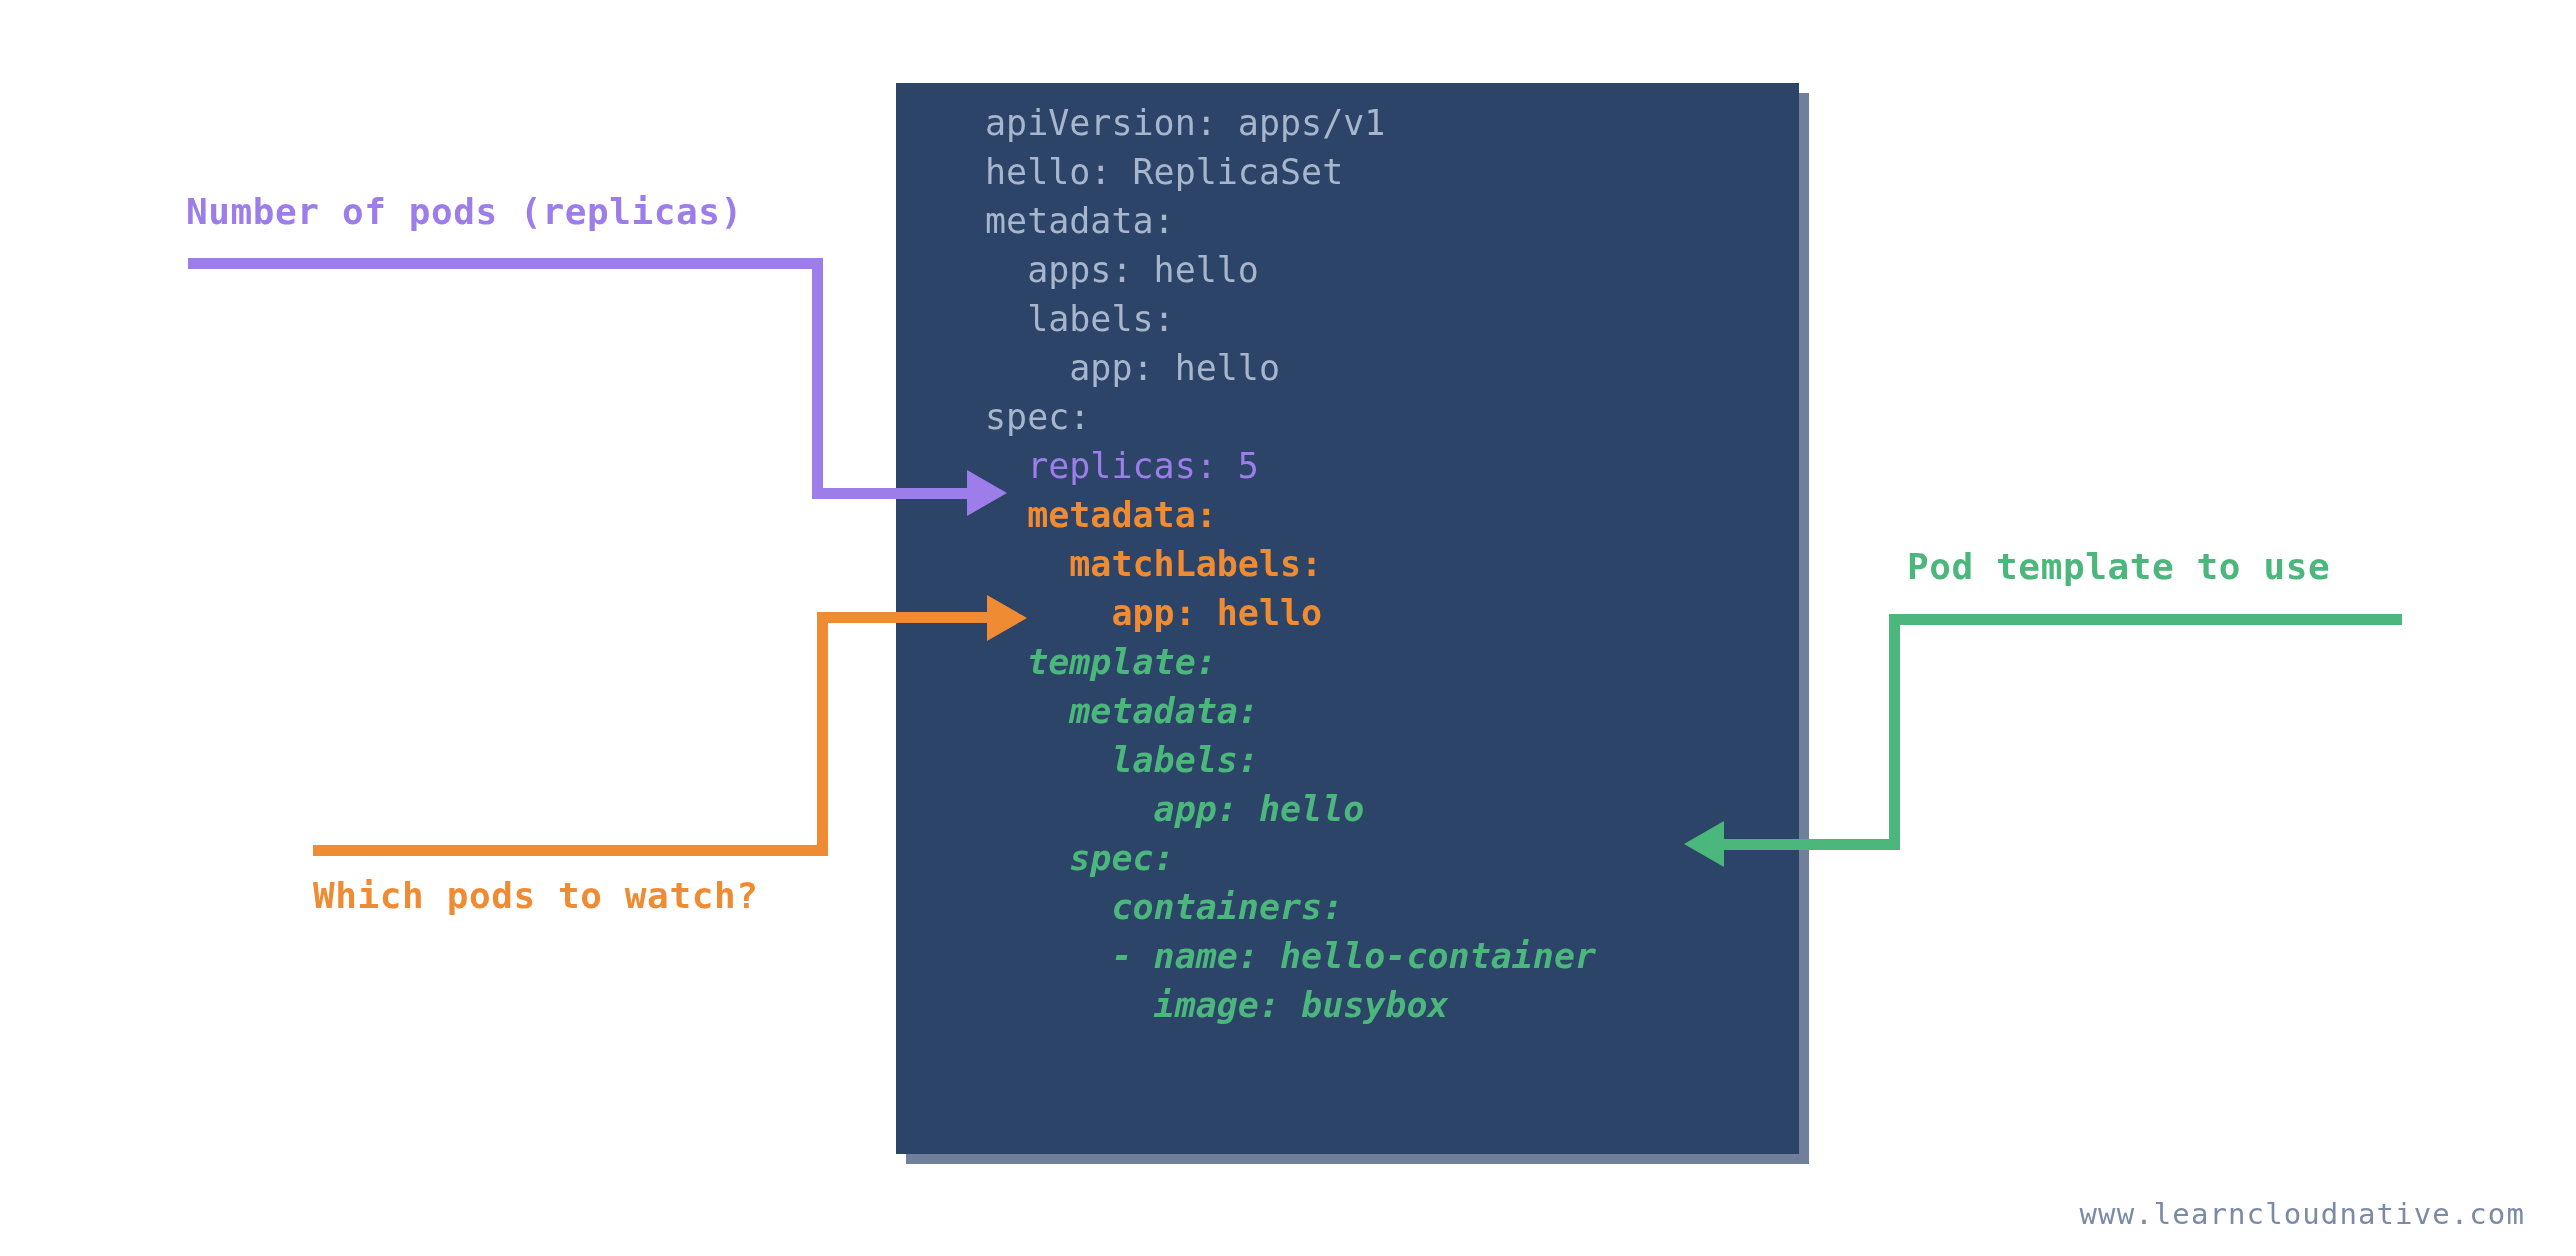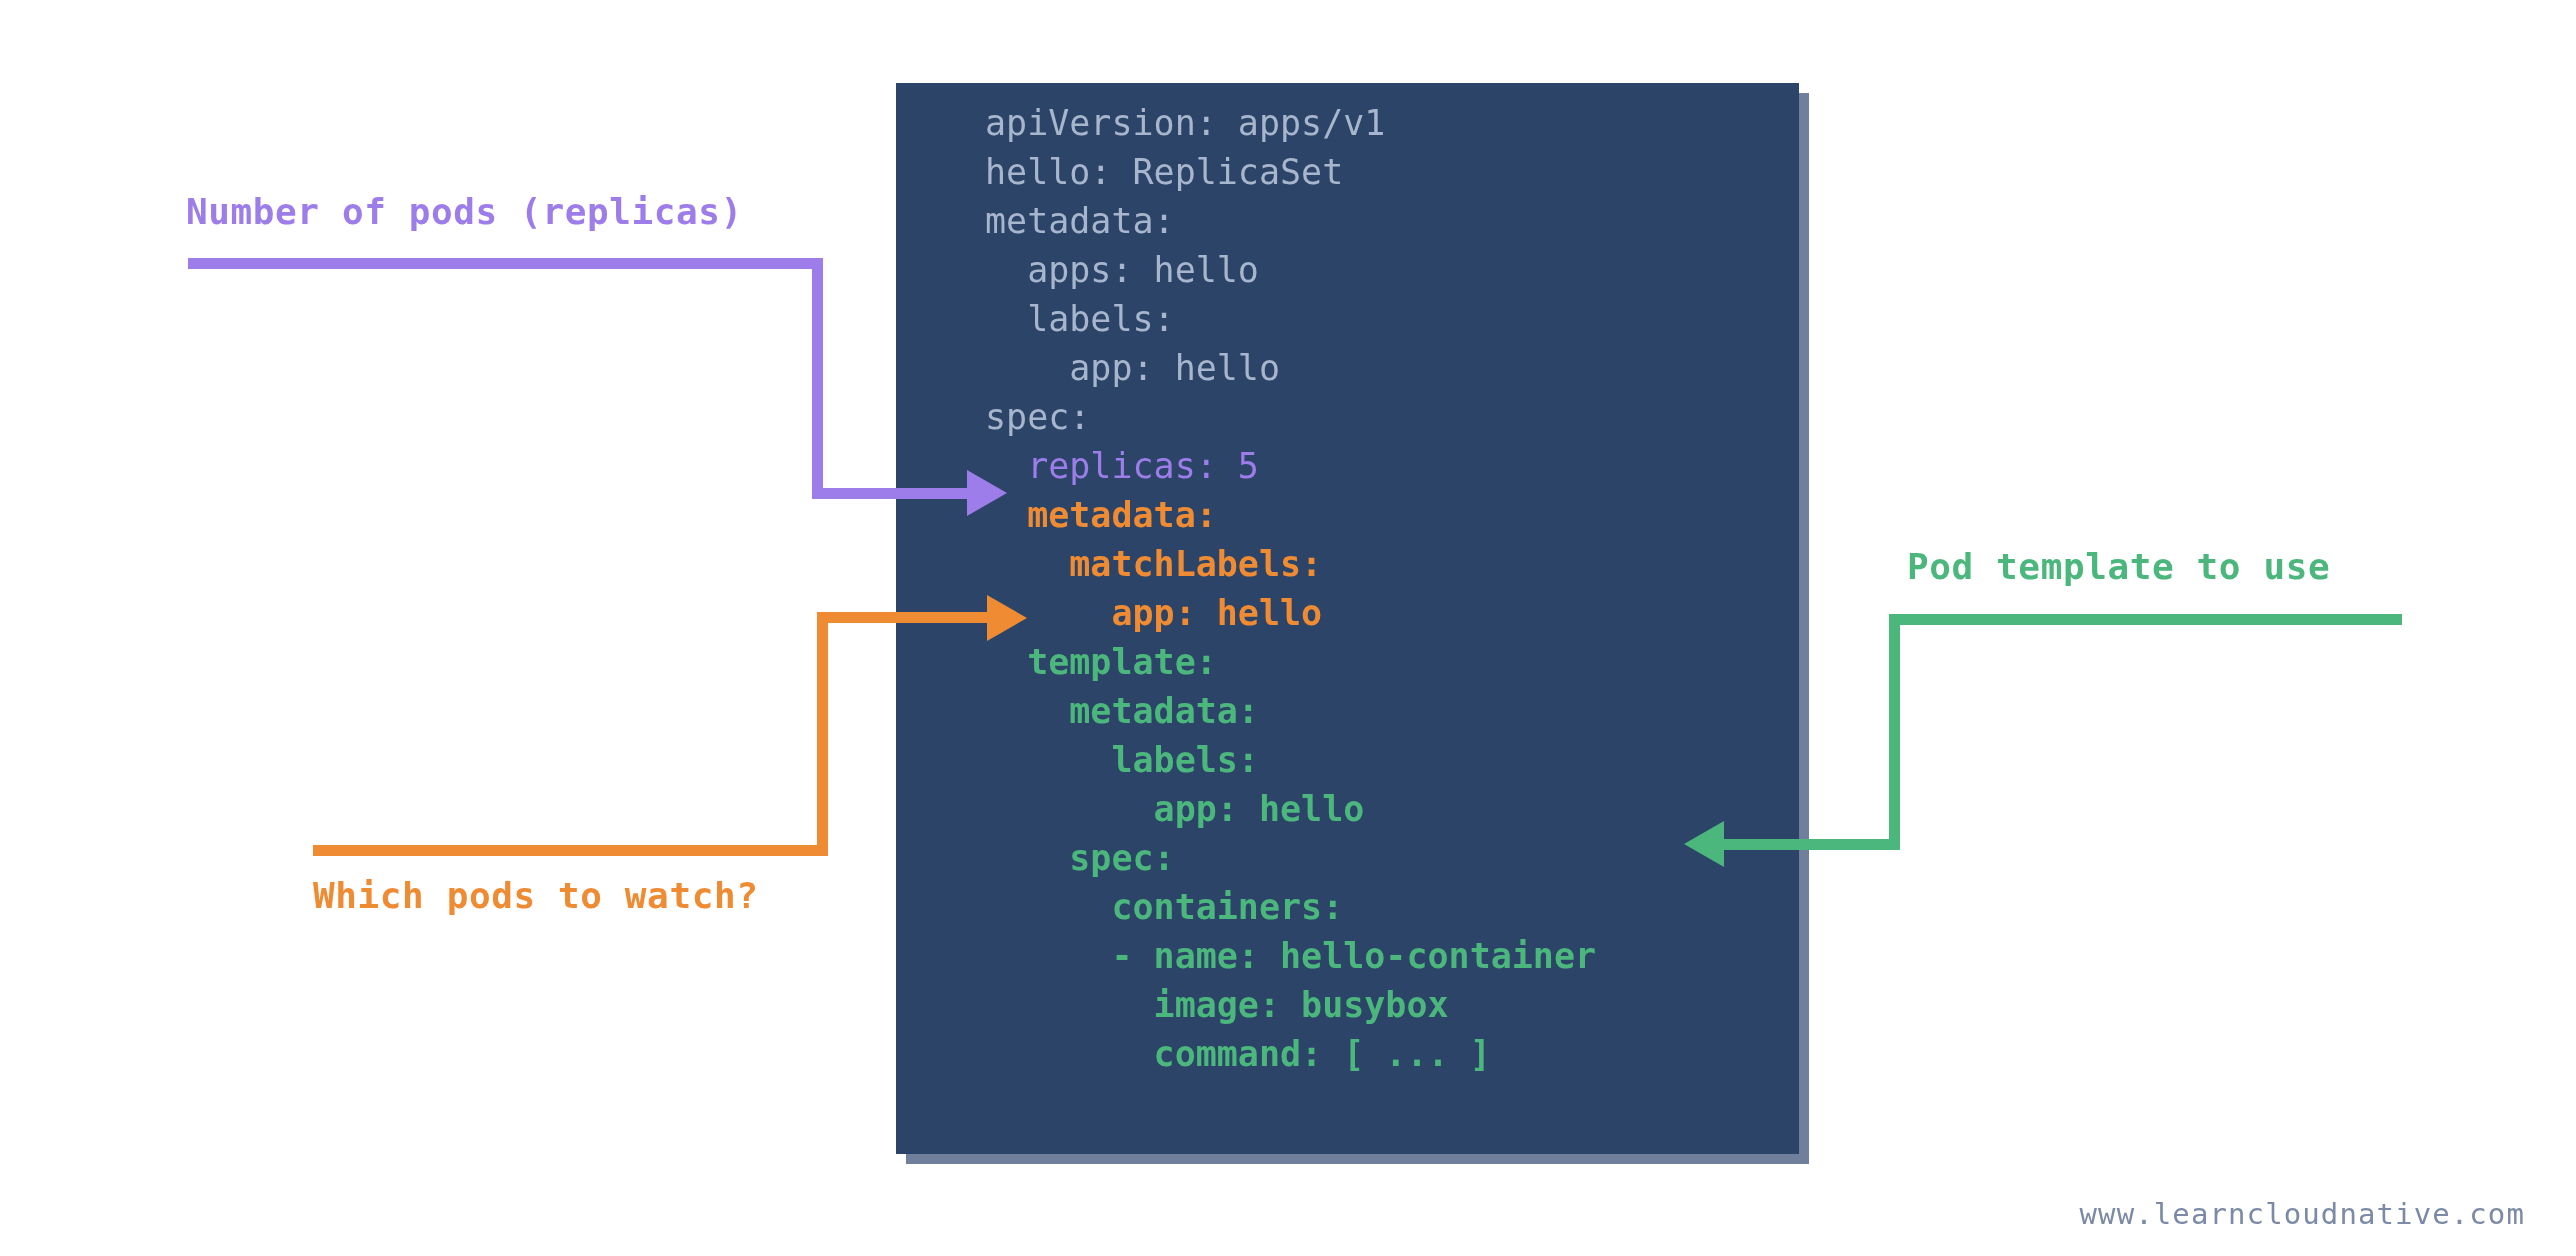--- a/index.html
+++ b/index.html
@@ -45,21 +45,21 @@
   .cl {
     font-family: "DejaVu Sans Mono", monospace;
     font-size: 35px;
     line-height: 49px;
     white-space: pre;
     letter-spacing: 0px;
   }
   .cl.plain  { color: #a7b6cc; font-weight: 400; }
   .cl.purple { color: #9d7de9; font-weight: 400; }
   .cl.orange { color: #ef8b33; font-weight: 700; }
-  .cl.green  { color: #4bb77c; font-weight: 700; }
+  .cl.green  { color: #4bb77c; font-weight: 700; font-style: italic; }
 
   
   .anno-label {
     position: absolute;
     font-family: "DejaVu Sans Mono", monospace;
     font-size: 36px;
     font-weight: 700;
     white-space: nowrap;
     letter-spacing: 0.6px;
   }
@@ -139,21 +139,20 @@
       <div class="cl orange">    matchLabels:</div>
       <div class="cl orange">      app: hello</div>
       <div class="cl green">  template:</div>
       <div class="cl green">    metadata:</div>
       <div class="cl green">      labels:</div>
       <div class="cl green">        app: hello</div>
       <div class="cl green">    spec:</div>
       <div class="cl green">      containers:</div>
       <div class="cl green">      - name: hello-container</div>
       <div class="cl green">        image: busybox</div>
-      <div class="cl green">        command: [ ... ]</div>
     </div>
   </div>
 
   <div class="anno-label" id="label-replicas">Number of pods (replicas)</div>
   <div class="bar" id="p-h1"></div>
   <div class="bar" id="p-v"></div>
   <div class="bar" id="p-h2"></div>
   <div class="bar" id="p-head"></div>
 
   <div class="anno-label" id="label-selector">Which pods to watch?</div>

